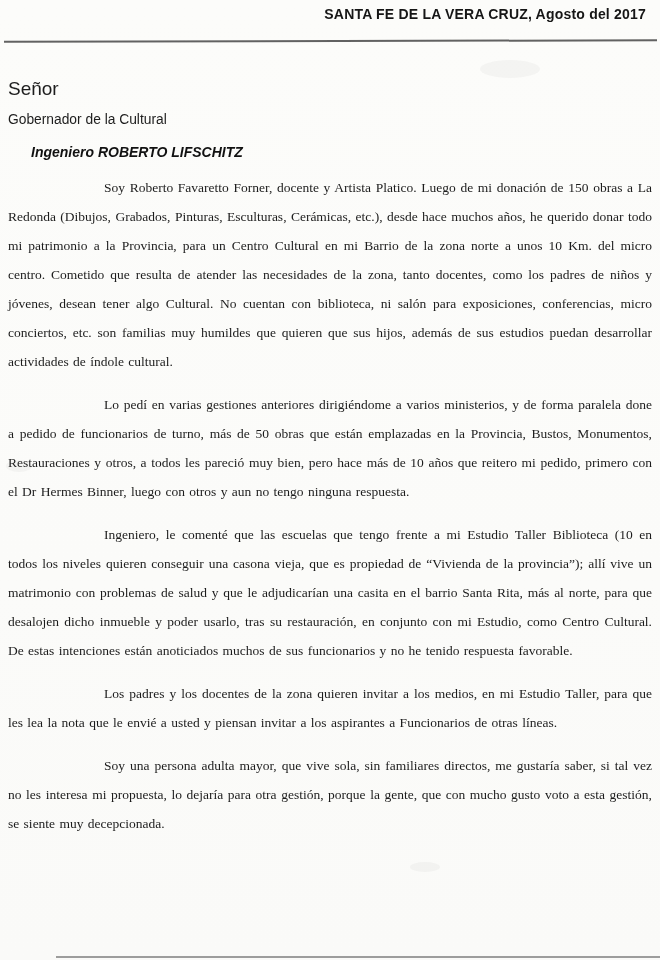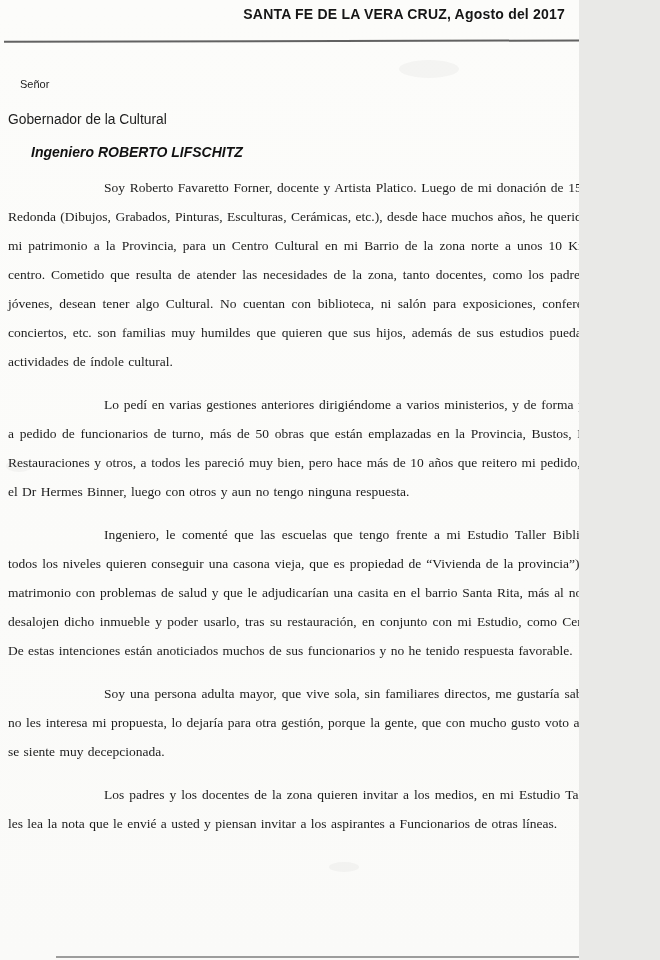--- a/index.html
+++ b/index.html
@@ -7,21 +7,21 @@
     padding: 0;
   }
   body {
     width: 660px;
     height: 960px;
     background: #e9e9e7;
     font-family: "Liberation Sans", sans-serif;
   }
   .page {
     position: relative;
-    width: 579px;
+    width: 660px;
     height: 960px;
     background: linear-gradient(180deg, #fcfcfa 0%, #fbfbf9 60%, #fafaf8 100%);
     color: #1b1b1b;
     overflow: hidden;
     box-sizing: border-box;
   }
   .dateline {
     position: absolute;
     top: 6px;
     right: 14px;
@@ -36,22 +36,22 @@
     top: 40px;
     left: 4px;
     width: 653px;
     height: 0;
     border-top: 2px solid rgba(70,70,70,0.85);
     transform: rotate(-0.12deg);
   }
   .recipient-salutation {
     position: absolute;
     top: 78px;
-    left: 20px;
-    font-size: 11px;
+    left: 8px;
+    font-size: 19px;
     color: #1d1d1d;
   }
   .recipient-title {
     position: absolute;
     top: 112px;
     left: 8px;
     font-size: 13.8px;
     color: #1d1d1d;
   }
   .recipient-name {
@@ -110,22 +110,22 @@
   <div class="recipient-salutation">Señor</div>
 
   <div class="recipient-title">Gobernador de la Cultural</div>
 
   <div class="recipient-name">Ingeniero ROBERTO LIFSCHITZ</div>
 
   <div class="body-text">
     <p>Soy Roberto Favaretto Forner, docente y Artista Platico. Luego de mi donación de 150 obras a La Redonda (Dibujos, Grabados, Pinturas, Esculturas, Cerámicas, etc.), desde hace muchos años, he querido donar todo mi patrimonio a la Provincia, para un Centro Cultural en mi Barrio de la zona norte a unos 10 Km. del micro centro. Cometido que resulta de atender las necesidades de la zona, tanto docentes, como los padres de niños y jóvenes, desean tener algo Cultural.  No cuentan con biblioteca, ni salón para exposiciones, conferencias, micro conciertos, etc. son familias muy humildes que quieren que sus hijos, además de sus estudios puedan desarrollar actividades de índole cultural.</p>
     <p>Lo pedí en varias gestiones anteriores dirigiéndome a varios ministerios, y de forma paralela  done a pedido de funcionarios de turno, más de 50 obras que están emplazadas en la Provincia, Bustos, Monumentos, Restauraciones y otros, a todos les pareció muy bien, pero hace más de 10 años que reitero mi pedido, primero con el Dr Hermes Binner, luego con otros y aun no tengo ninguna respuesta.</p>
     <p>Ingeniero, le comenté que las escuelas que tengo frente a mi Estudio Taller Biblioteca (10 en todos los niveles quieren conseguir una casona vieja, que es propiedad de “Vivienda de la provincia”); allí vive un matrimonio con problemas de salud y que le adjudicarían una casita en el barrio Santa Rita, más al norte, para que desalojen dicho inmueble y poder usarlo, tras su restauración, en conjunto con mi Estudio, como Centro Cultural. De estas intenciones están anoticiados muchos de sus funcionarios y no he tenido respuesta favorable.</p>
+    <p>Los padres y los docentes de la zona quieren invitar a los medios, en mi Estudio Taller, para que les lea la nota que le envié a usted y piensan invitar a  los aspirantes a Funcionarios  de otras líneas.</p>
     <p>Soy una persona adulta mayor, que vive sola, sin familiares directos, me gustaría saber, si tal vez no les interesa mi propuesta, lo dejaría para otra gestión, porque la gente, que con mucho gusto voto a esta gestión, se siente muy decepcionada.</p>
-    <p>Los padres y los docentes de la zona quieren invitar a los medios, en mi Estudio Taller, para que les lea la nota que le envié a usted y piensan invitar a  los aspirantes a Funcionarios  de otras líneas.</p>
   </div>
 
   <div class="scan-smudge smudge-1"></div>
   <div class="scan-smudge smudge-2"></div>
   <div class="scan-smudge smudge-3"></div>
 
   <div class="scan-bottom-edge"></div>
 
 </div>
 

